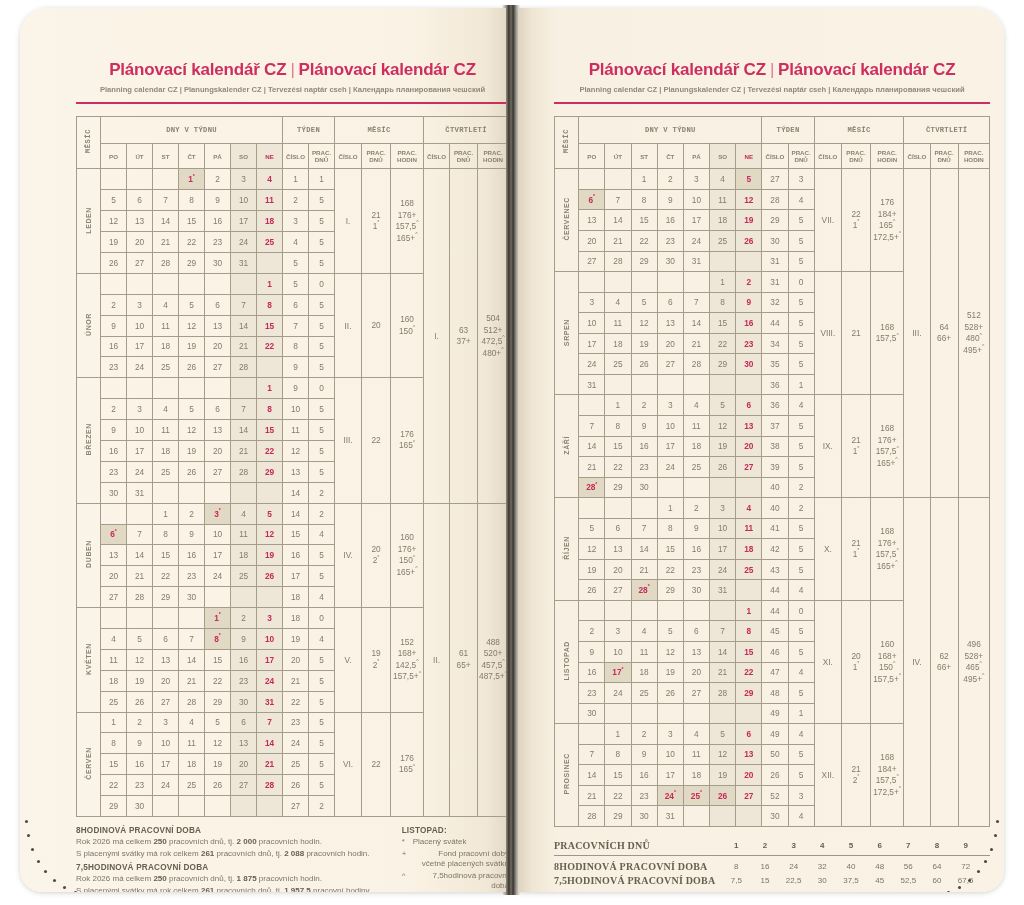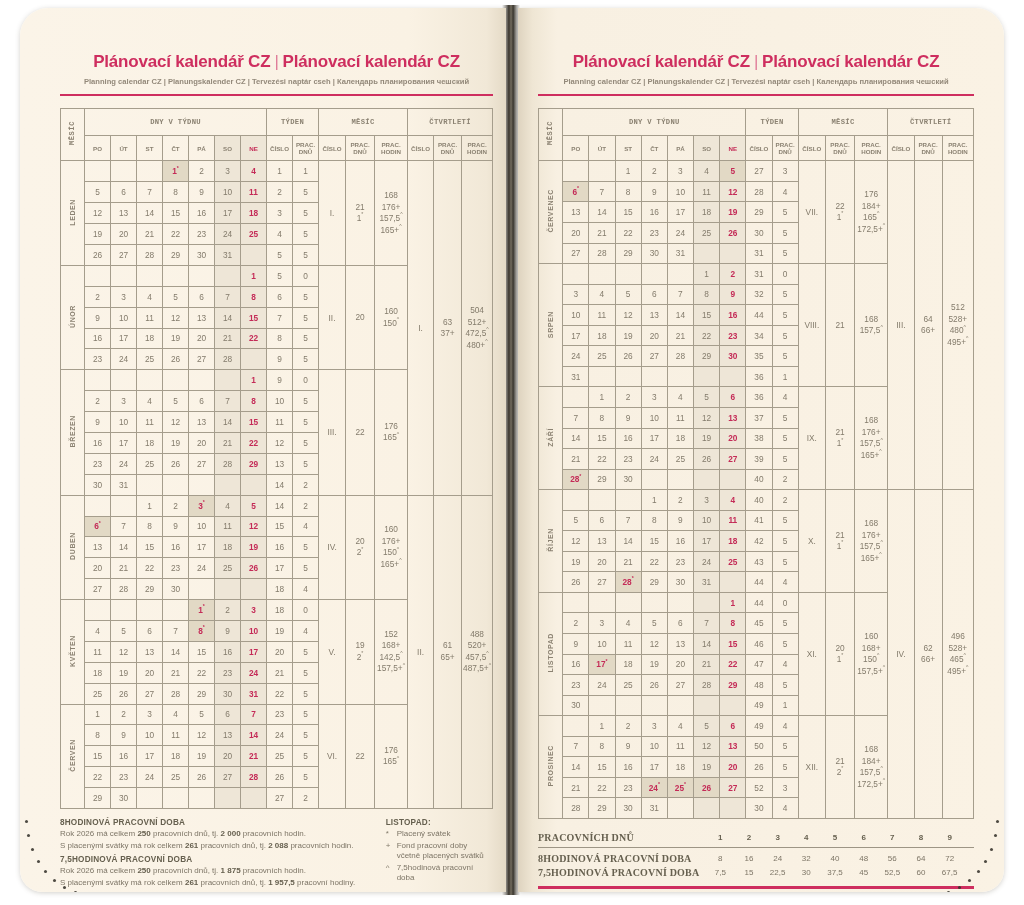--- a/index.html
+++ b/index.html
@@ -18,21 +18,21 @@
   }
   .page.right{
     left:518px;width:486px;border-radius:0 28px 22px 0;
     box-shadow:0 1px 5px rgba(80,70,50,.25);
     background:linear-gradient(90deg,#ded3bf 0%,#efe6d4 3%,#f8f0e2 8%,#faf2e4 100%);
   }
   .spine{
     position:absolute;left:502px;top:5px;width:18px;height:890px;
     background:linear-gradient(90deg,rgba(60,55,45,0) 0%,rgba(60,55,45,.45) 20%,#3a362e 38%,#746d5f 50%,#3a362e 62%,rgba(60,55,45,.45) 80%,rgba(60,55,45,0) 100%);
   }
-  .content{position:absolute;top:8px;}
+  .content{position:absolute;top:16px;margin-left:16px;}
   .page.left .content{left:40px;width:433px;}
   .page.right .content{left:20px;width:436px;}
   .ptitle{
     margin-top:36px;text-align:center;font-size:17px;font-weight:700;
     color:var(--accent);letter-spacing:-.2px;white-space:nowrap;
   }
   .ptitle .div{font-weight:400;color:#df7c99;padding:0 4px;}
   .psub{
     margin-top:5px;text-align:center;font-size:7.6px;font-weight:700;color:#93897a;white-space:nowrap;
   }
@@ -66,21 +66,21 @@
   .lfoot{display:flex;margin-top:9px;font-size:8px;color:#7d7566;}
   .lfoot .txt{width:305px;}
   .lfoot h4{margin:0 0 1px 0;font-size:8.2px;color:#66604f;letter-spacing:.2px;}
   .lfoot h4.second{margin-top:4px;}
   .lfoot p{margin:0;line-height:11.5px;}
   .lfoot .b{font-weight:700;color:#66604f;}
   .legend{margin-left:28px;width:110px;}
   .legend h4{margin:0 0 2px 0;font-size:8.2px;color:#66604f;}
   .legend .li{display:flex;line-height:10.5px;margin-bottom:1px;}
   .legend .sym{width:11px;flex:none;color:#837b6b;}
-  .legend .lt{color:#7d7566;}
+  .legend .lt{color:#7d7566;text-align:right;}
   .rule.bottom{margin-top:7px;}
   
   .wdtab{margin-top:12px;width:100%;font-size:8px;color:#7d7566;}
   .wdrow{display:grid;grid-template-columns:168px repeat(9,1fr) 10px;align-items:center;height:14px;}
   .wdrow .lab{font-weight:700;color:#66604f;font-size:10px;letter-spacing:.2px;font-family:Liberation Serif, serif;}
   .wdrow .v{text-align:center;}
   .wdhead .v{font-weight:700;color:#66604f;}
   .wddiv{height:1.6px;background:#9d9585;margin:2px 0 3px 0;}
   
   .dot{position:absolute;width:3.4px;height:3.4px;border-radius:50%;background:#35322b;opacity:.88;}

